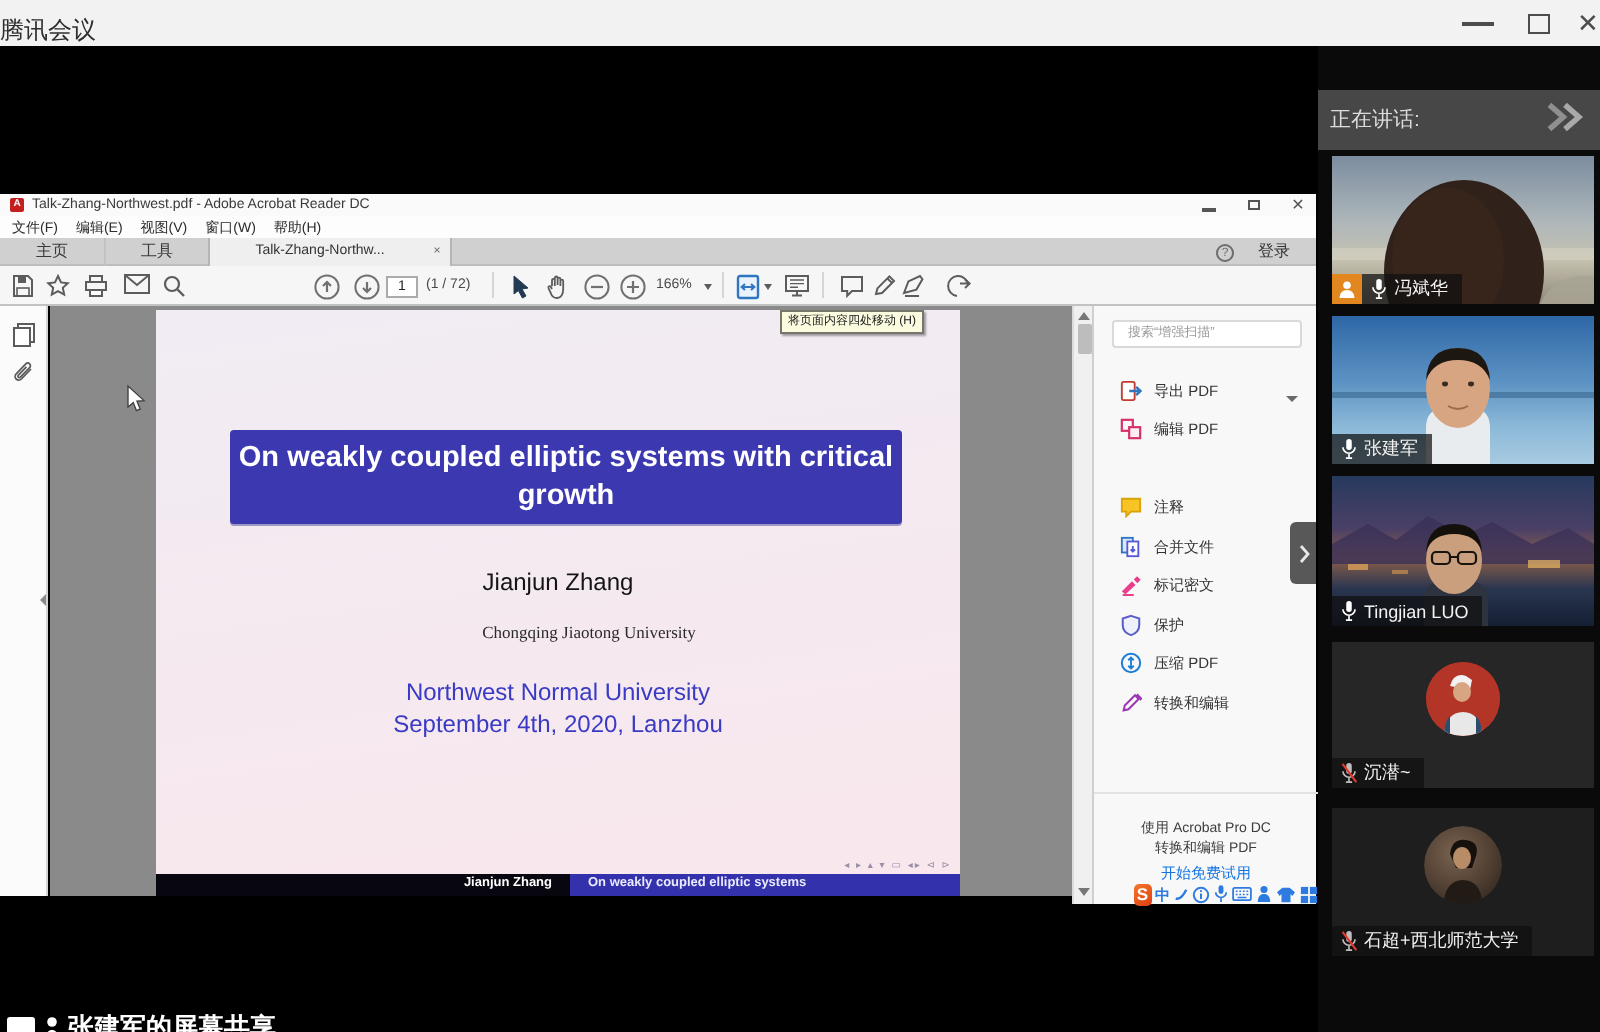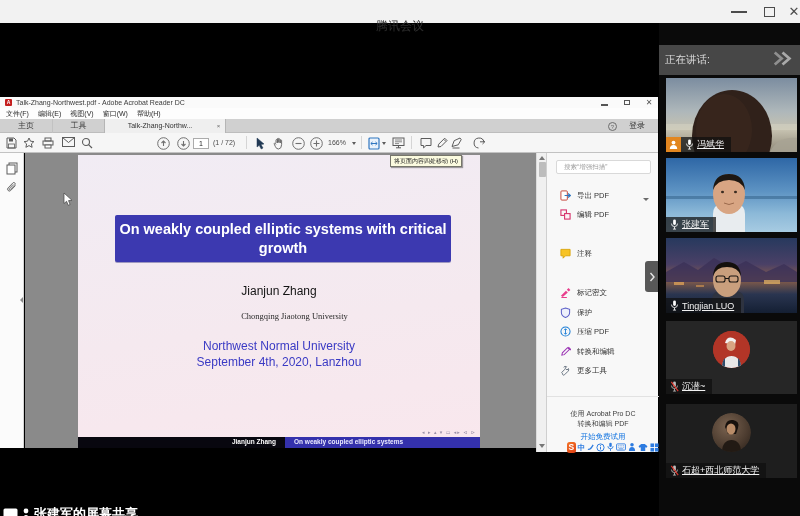--- a/index.html
+++ b/index.html
@@ -3,21 +3,21 @@
 <meta charset="utf-8">
 <style>
   * { margin:0; padding:0; box-sizing:border-box; }
   html,body { background:#000; }
   body { font-family:"Liberation Sans", sans-serif; }
   .screen { position:relative; width:800px; height:516px; background:#000; overflow:hidden; }
   .abs { position:absolute; }
 
   
   .tm-titlebar { left:0; top:0; width:800px; height:23px; background:#f2f2f2; }
-  .tm-title { left:0; top:15px; width:100%; height:39px; line-height:23px; text-align:center; font-size:12px; color:#2e2e2e; }
+  .tm-title { left:0; top:4px; width:100%; height:39px; line-height:23px; text-align:left; font-size:12px; color:#2e2e2e; }
   .tm-min { left:731px; top:11px; width:16px; height:2px; background:#4c4c4c; }
   .tm-max { left:764px; top:7px; width:11px; height:10px; border:1.5px solid #4c4c4c; background:transparent; }
   .tm-close { left:786px; top:3px; width:16px; height:17px; font-size:13px; line-height:17px; color:#4c4c4c; text-align:center; }
 
   
   .acrobat { left:0; top:97px; width:658px; height:355px; background:#000; }
   .ac-titlebar { left:0; top:0; width:658px; height:11px; background:#fafafa; }
   .ac-appicon { left:5px; top:2px; width:7px; height:7px; background:#c41e1e; border-radius:1px; color:#fff; font-size:5px; line-height:7px; text-align:center; font-weight:bold; }
   .ac-title { left:16px; top:0; height:11px; line-height:12px; font-size:7px; color:#3a3a3a; white-space:nowrap; }
   .ac-win-min { left:601px; top:7px; width:7px; height:1.5px; background:#555; }
@@ -91,21 +91,21 @@
   
   .pp { left:659px; top:23px; width:141px; height:493px; background:#0a0a0a; }
   .pp-header { left:0; top:22px; width:141px; height:30px; background:#474747; display:flex; align-items:center; padding-left:6px; }
   .pp-header-label { font-size:10.5px; color:#dcdcdc; }
   .pp-collapse { position:absolute; right:7px; top:4px; }
   .tile { left:7px; width:131px; background:#1b1b1b; overflow:hidden; }
   .tile svg.photo { position:absolute; left:0; top:0; }
   .strip { position:absolute; left:0; bottom:0; height:15px; display:flex; align-items:center; background:rgba(15,15,15,.72); padding-right:7px; }
   .badge { width:15px; height:15px; background:#e2861f; display:flex; align-items:center; justify-content:center; flex:none; }
   .mic { width:9px; height:11px; margin:0 3px 0 4px; flex:none; }
-  .pname { font-size:9px; color:#f2f2f2; white-space:nowrap;text-decoration:underline; }
+  .pname { font-size:9px; color:#f2f2f2; white-space:nowrap; }
   .avatar { position:absolute; border-radius:50%; overflow:hidden; }
 
   
   .share-banner { left:3px; top:505px; height:18px; display:flex; align-items:center; gap:4px; }
   .share-text { color:#fff; font-size:13px; font-weight:bold; white-space:nowrap; }
 </style>
 </head>
 <body>
 
 <div class="screen">
@@ -316,20 +316,28 @@
             <rect x="5" y="5" width="6" height="6" fill="#fdeef4" stroke="#d6336c" stroke-width="1.2"></rect>
           </svg>
         <span class="tool-label">编辑 PDF</span>
       </div>
       <div class="abs tool-item" style="top:86.5px">
         <svg class="tool-ic" viewBox="0 0 12 12">
             <path d="M1 1.5h10v7H6l-2.6 2.6V8.5H1z" fill="#f7c325" stroke="#d9a40a"></path>
           </svg>
         <span class="tool-label">注释</span>
       </div>
+      <div class="abs tool-item" style="top:106px">
+        <svg class="tool-ic" viewBox="0 0 12 12">
+            <rect x="1" y="1" width="6" height="8" fill="#dbe7f6" stroke="#2f76c0"></rect>
+            <rect x="4" y="3" width="6" height="8" fill="#fff" stroke="#5558d9"></rect>
+            <path d="M7 5.5v3M5.8 7.3L7 8.6 8.2 7.3" fill="none" stroke="#5558d9"></path>
+          </svg>
+        <span class="tool-label">合并文件</span>
+      </div>
       <div class="abs tool-item" style="top:125.5px">
         <svg class="tool-ic" viewBox="0 0 12 12">
             <path d="M1 9.5l5.5-5.5 2 2L3 11z" fill="#e83e8c"></path>
             <path d="M7.5 3l1.8-1.8 2 2L9.5 5z" fill="#e83e8c"></path>
             <path d="M1.5 11.5h6" stroke="#e83e8c" stroke-width="1.2"></path>
           </svg>
         <span class="tool-label">标记密文</span>
       </div>
       <div class="abs tool-item" style="top:145px">
         <svg class="tool-ic" viewBox="0 0 12 12">
@@ -342,26 +350,20 @@
             <circle cx="6" cy="6" r="5" fill="none" stroke="#1c7ed6" stroke-width="1.1"></circle>
             <path d="M6 3v6M4.5 4.5L6 3l1.5 1.5M4.5 7.5L6 9l1.5-1.5" fill="none" stroke="#1c7ed6"></path>
           </svg>
         <span class="tool-label">压缩 PDF</span>
       </div>
       <div class="abs tool-item" style="top:184px">
         <svg class="tool-ic" viewBox="0 0 12 12">
             <path d="M2 10l.6-2.6 5.6-5.6 2 2-5.6 5.6zM8.8 2.4l.8-.8 2 2-.8.8" fill="none" stroke="#9c36b5" stroke-width="1.1"></path>
           </svg>
         <span class="tool-label">转换和编辑</span>
-      </div>
-      <div class="abs tool-item" style="top:203.5px">
-        <svg class="tool-ic" viewBox="0 0 12 12">
-            <path d="M1.5 8.5l4-4M4 2.5a2.4 2.4 0 0 1 3.2-.6L5.6 3.5l2 2 1.6-1.6A2.4 2.4 0 0 1 8.6 7L5 10.6a1.4 1.4 0 0 1-2-2" fill="none" stroke="#5f6b7a" stroke-width="1"></path>
-          </svg>
-        <span class="tool-label">更多工具</span>
       </div>
 
       <div class="abs panel-divider"></div>
       <div class="abs promo1">使用 Acrobat Pro DC</div>
       <div class="abs promo2">转换和编辑 PDF</div>
       <div class="abs promo-cta">开始免费试用</div>
     </div>
 
     <div class="abs panel-handle">
       <svg width="6" height="10" viewBox="0 0 6 10">

